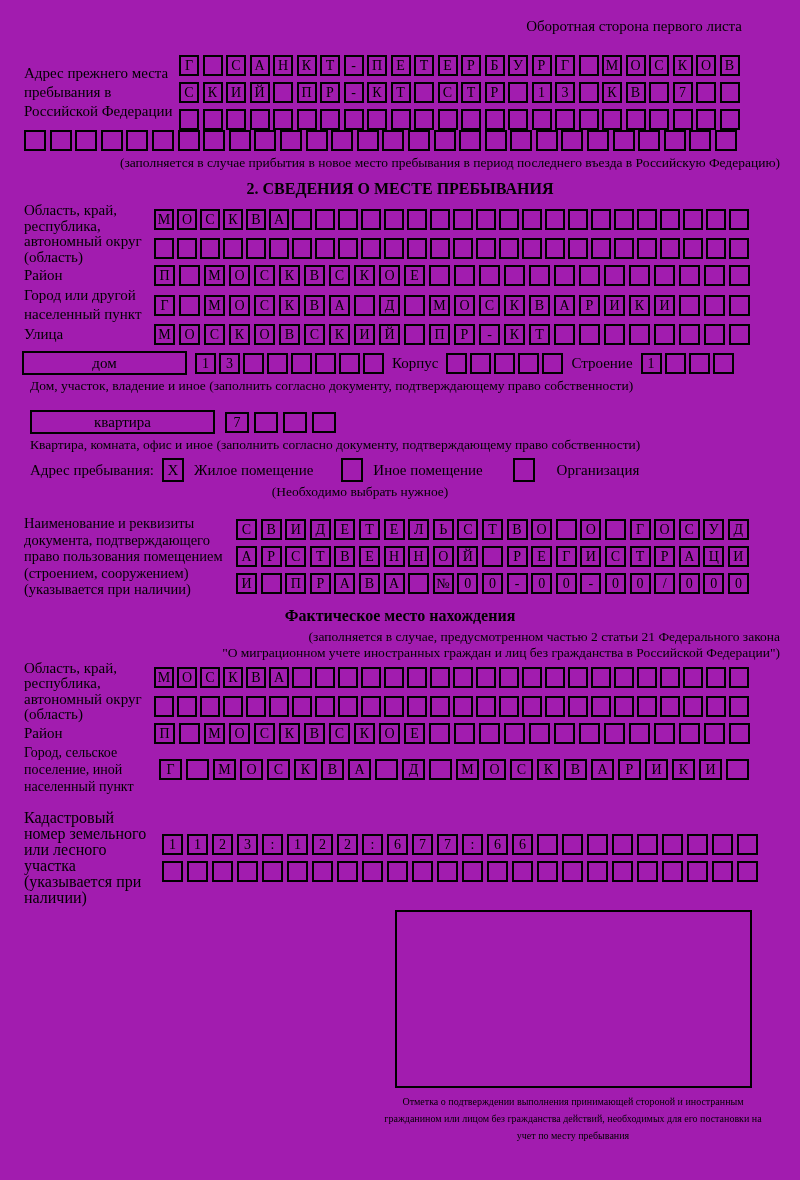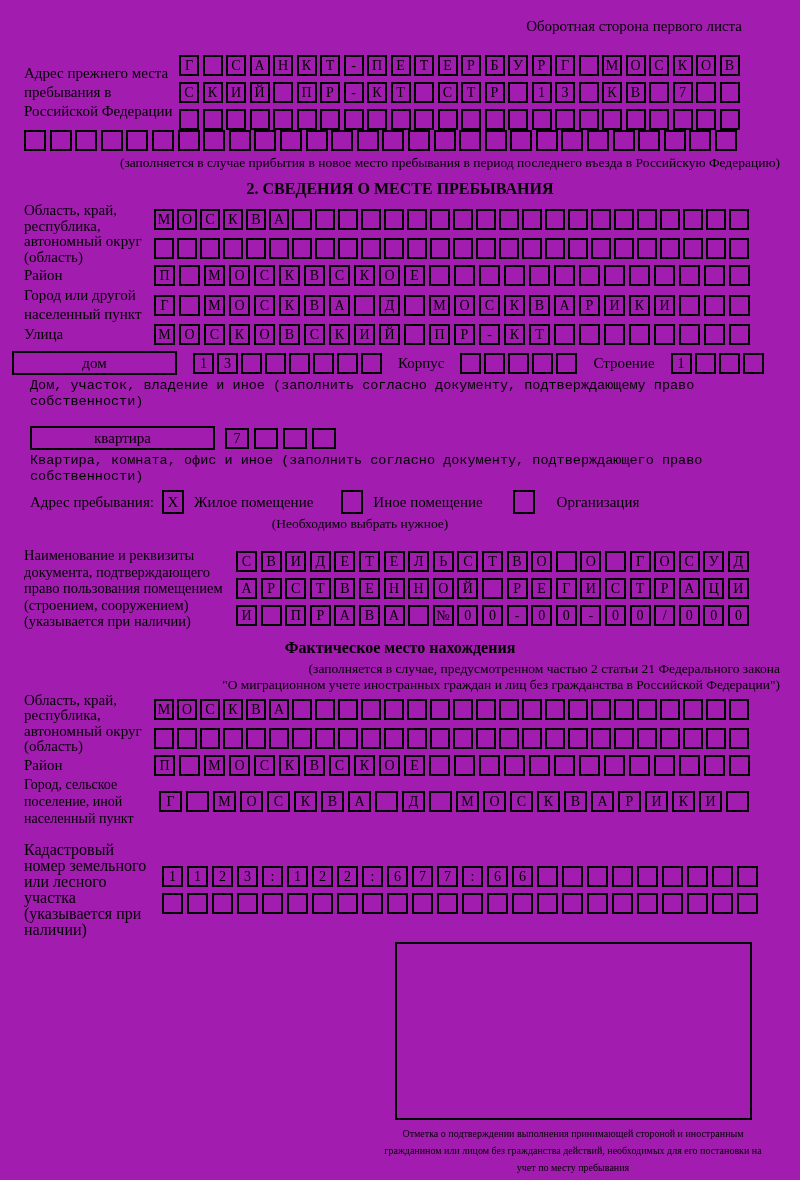--- a/index.html
+++ b/index.html
@@ -16,31 +16,31 @@
 
   .cellrow { display:flex; gap:var(--gap,3.5px); }
   .cell {
     flex:none; width:var(--cw,20px); height:21px; border:2px solid #000;
     font-size:14px; line-height:17px; text-align:center; overflow:hidden;
     font-family:"Liberation Serif","DejaVu Serif",serif;
   }
 
   .caption { font-size:13.5px; line-height:16px; }
   .caption.center { text-align:right; padding:0 20px; }
-  .caption.left { padding-left:30px;font-family:Liberation Mono, monospace; }
+  .caption.left { padding-left:30px; }
 
   .sec-title { font-weight:bold; font-size:16px; line-height:20px; text-align:center; }
 
   .bigbox {
     flex:none; border:2px solid #000; height:24px; display:flex;
     align-items:center; justify-content:center; font-size:15px;
   }
   .inline-label { font-size:15px; white-space:nowrap; }
 
-  .house-row { display:flex; align-items:center; gap:16px; padding-left:12px; margin-top:6px; }
+  .house-row { display:flex; align-items:center; gap:8px; padding-left:22px; margin-top:6px; }
   .apt-row   { display:flex; align-items:center; gap:10px; padding-left:30px; margin-top:16px; }
 
   .stay-row { display:flex; align-items:center; padding-left:30px; margin-top:5px; font-size:15px; }
   .chk {
     flex:none; width:22px; height:24px; border:2px solid #000; display:flex;
     align-items:center; justify-content:center; font-size:15px;
   }
 
   .mark-area { margin-left:395px; margin-top:4px; }
   .mark-box { width:357px; height:178px; border:2px solid #000; }
@@ -362,21 +362,21 @@
     <div class="bigbox" style="width:185px">
       <span>квартира</span>
     </div>
     <div class="cellrow" style="--cw:24px;--gap:5px;--ch:26px">
         <span class="cell">7</span>
         <span class="cell"></span>
         <span class="cell"></span>
         <span class="cell"></span>
       </div>
   </div>
-  <div class="caption left mt3">Квартира, комната, офис и иное (заполнить согласно документу, подтверждающего право собственности)</div>
+  <div class="caption left mt3">Квартира, комната, офис и иное (заполнить согласно документу, подтверждающему право собственности)</div>
 
   <div class="stay-row">
     <span>Адрес пребывания:</span>
     <span class="chk" style="margin-left:8px">Х</span>
     <span style="margin-left:10px">Жилое помещение</span>
     <span class="chk" style="margin-left:28px"></span>
     <span style="margin-left:10px">Иное помещение</span>
     <span class="chk" style="margin-left:30px"></span>
     <span style="margin-left:22px">Организация</span>
   </div>

